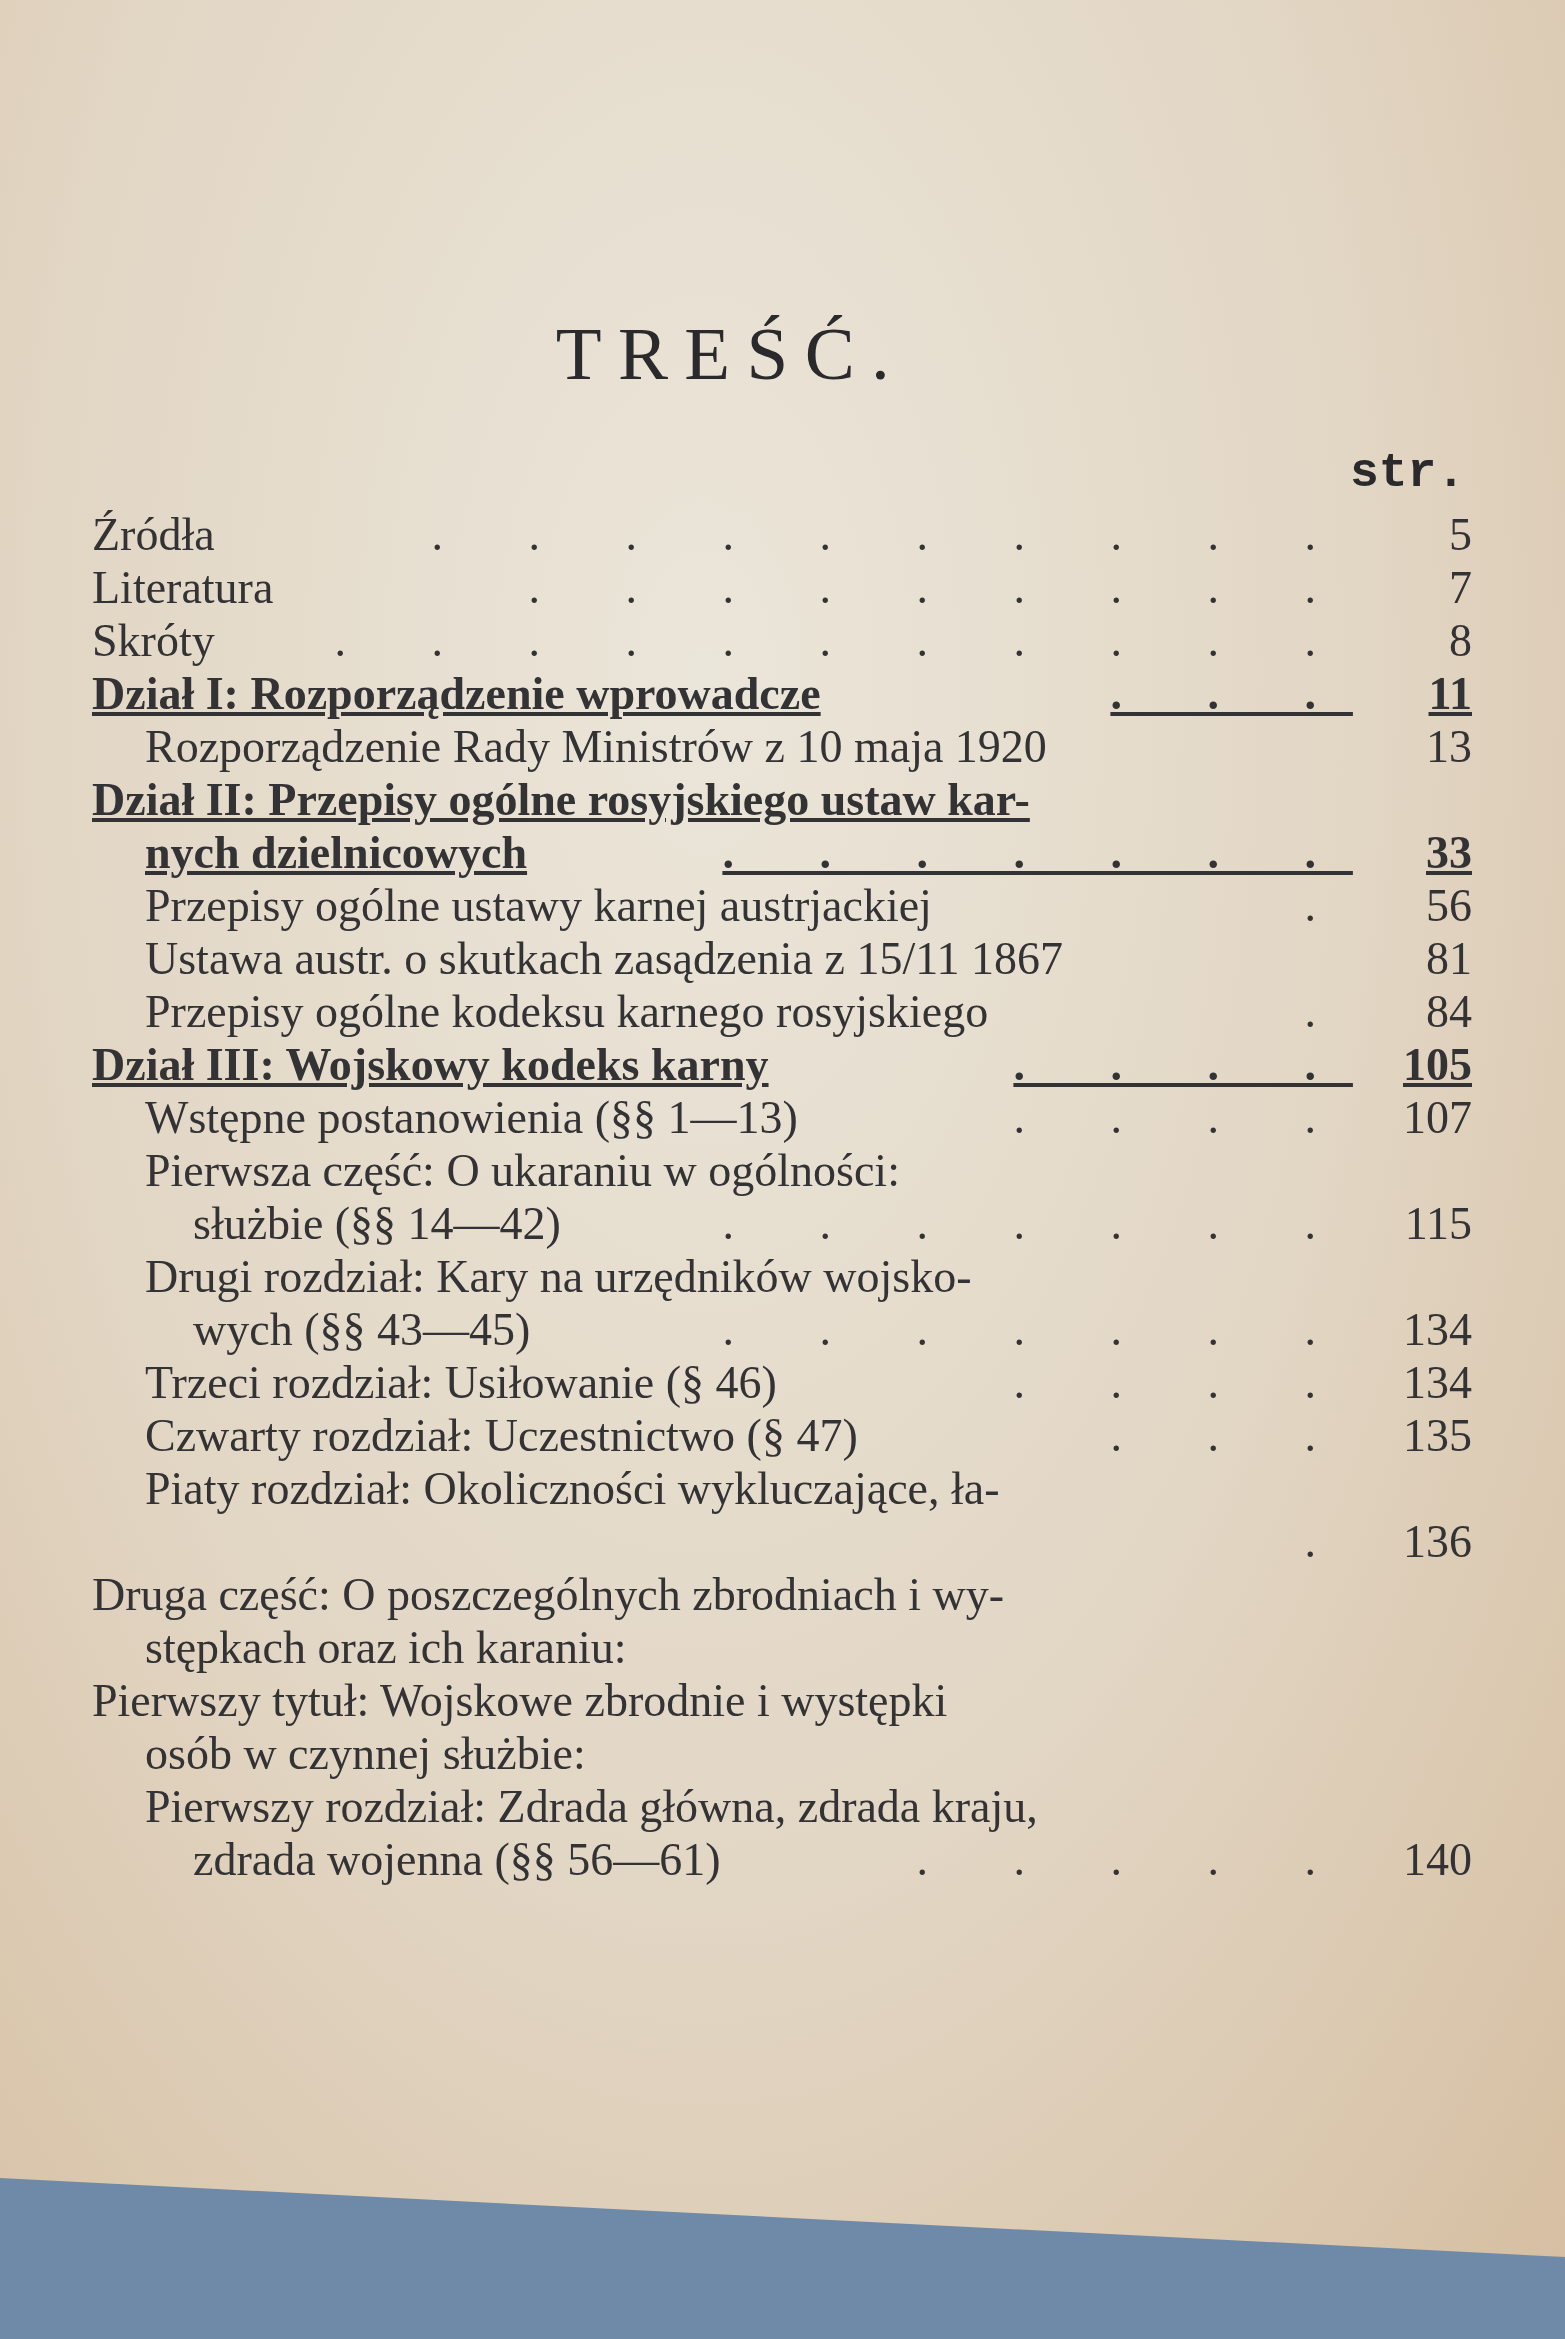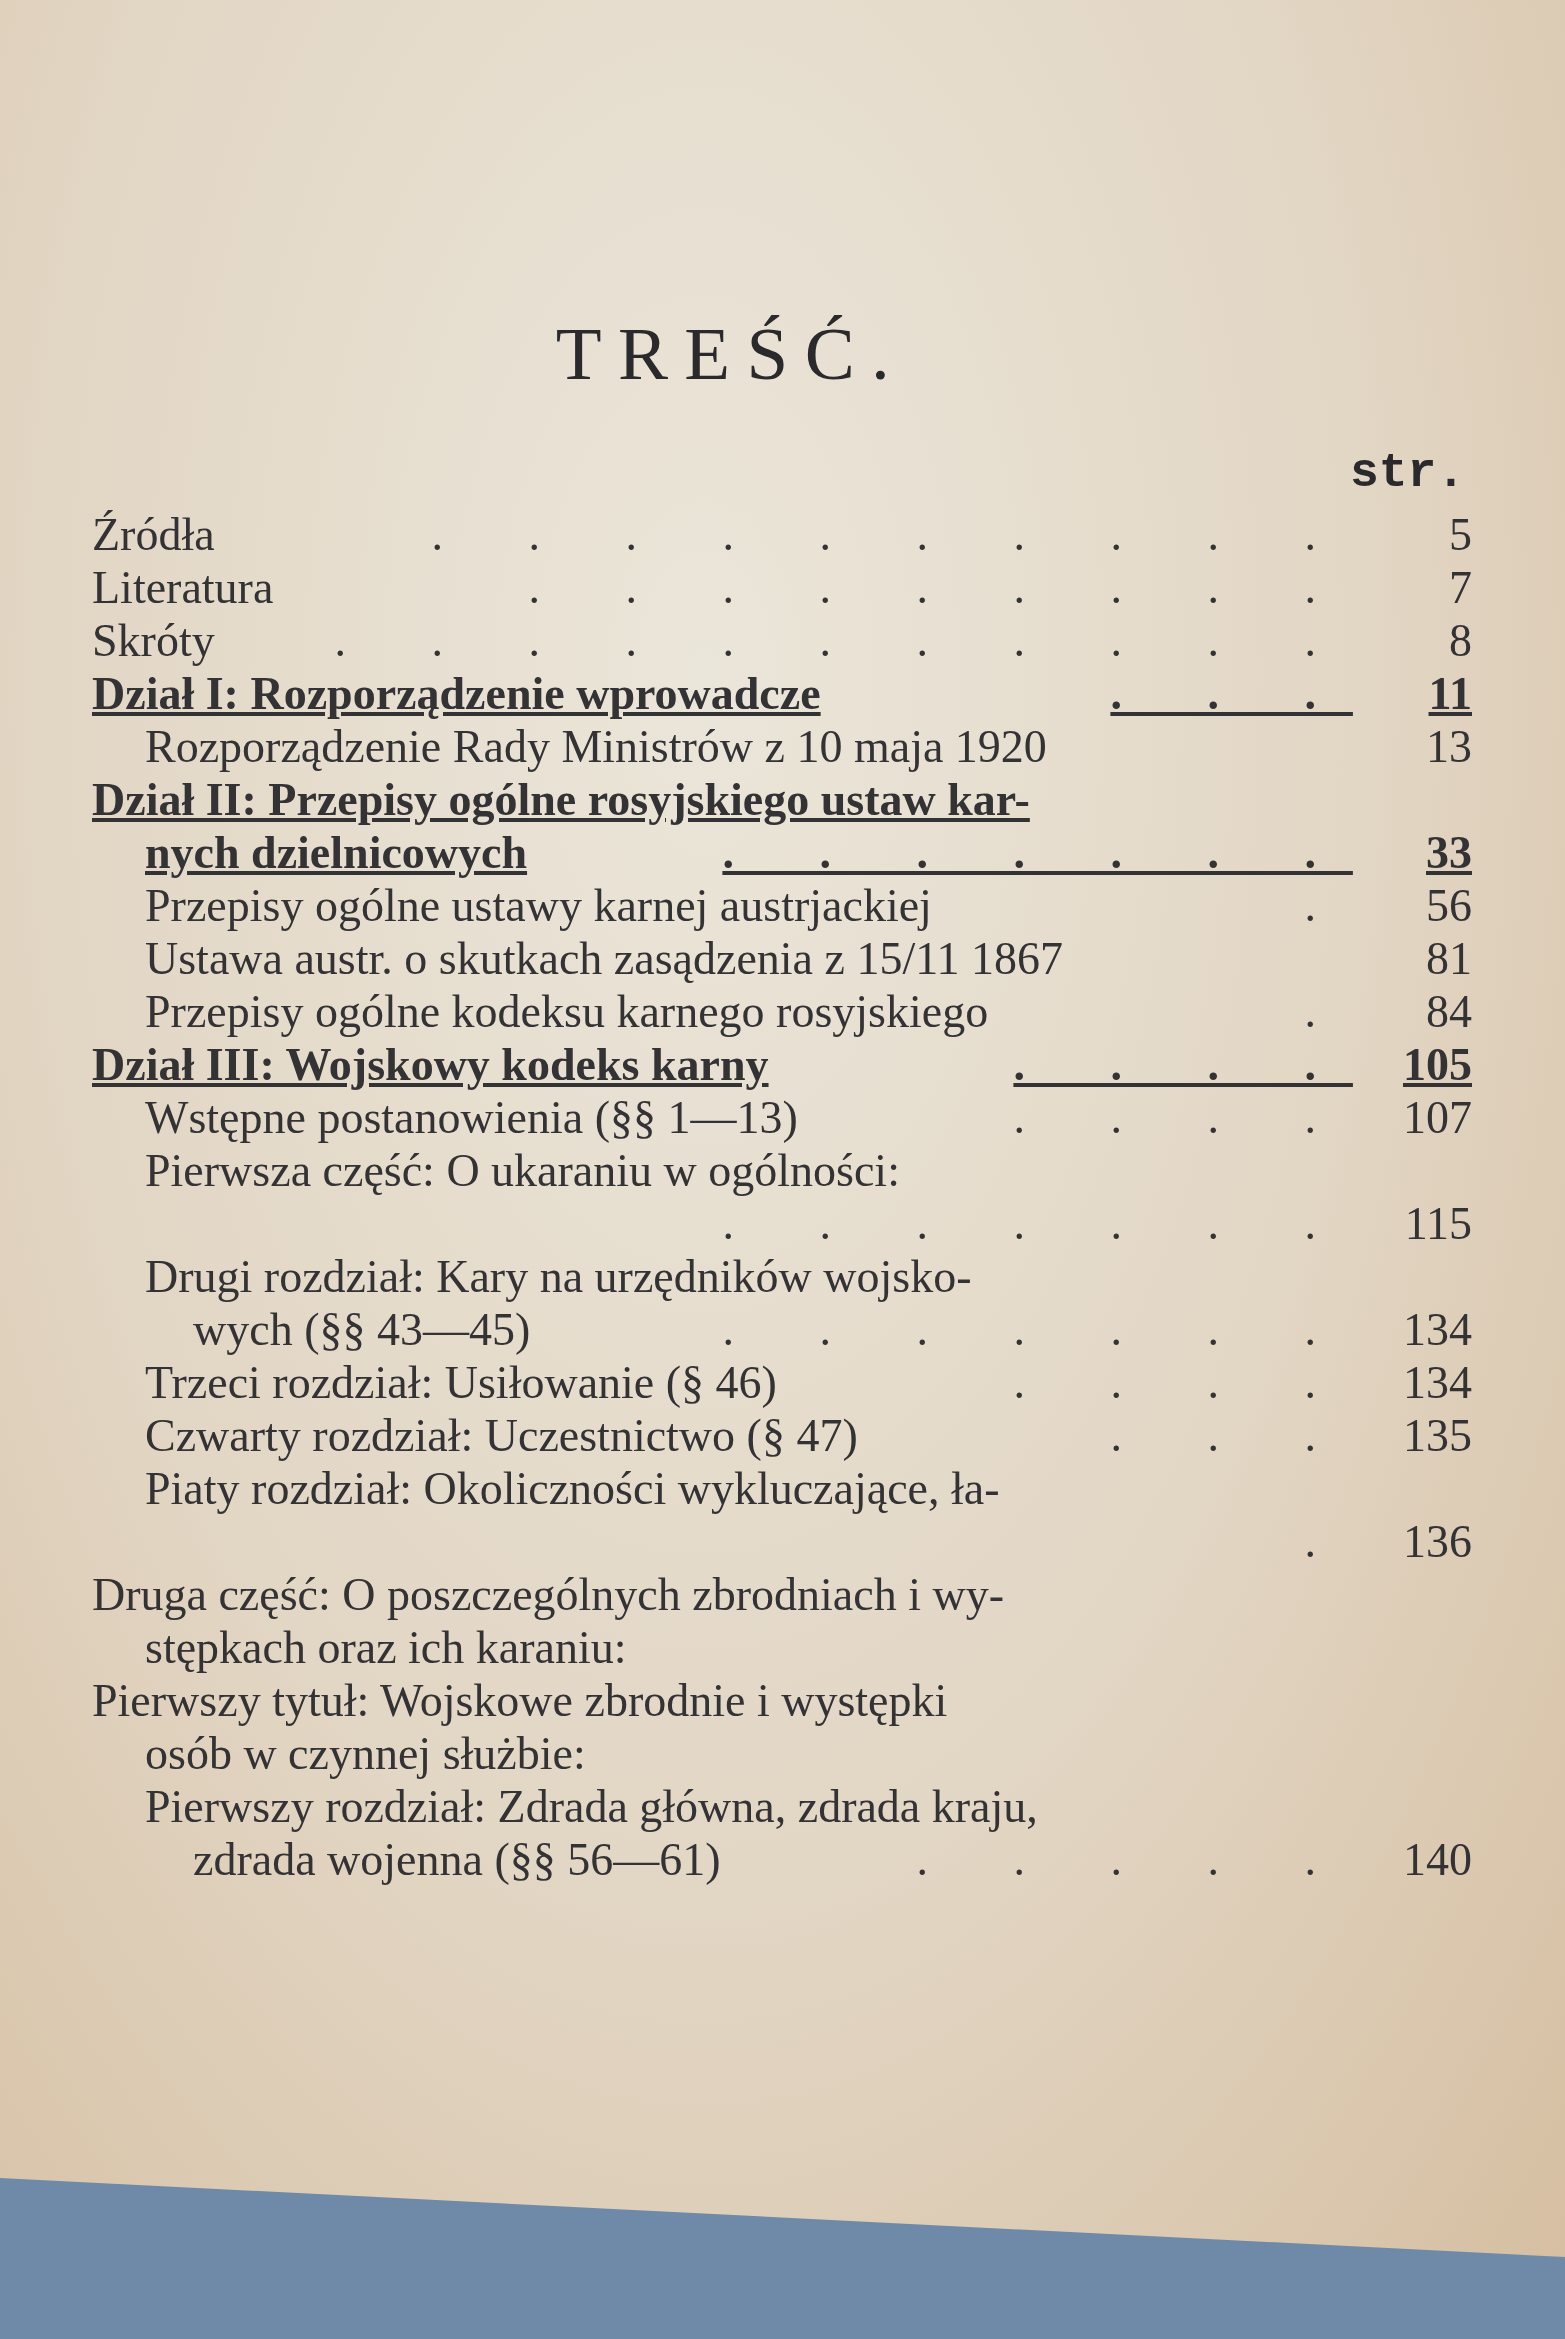--- a/index.html
+++ b/index.html
@@ -107,20 +107,21 @@
         <span class="text">Wstępne postanowienia (§§ 1—13)</span>
         <span class="dots">. . . .</span>
         <span class="page-no">107</span>
       </div>
       <div class="row i1">
         <span class="text">Pierwsza część: O ukaraniu w ogólności:</span>
         <span class="dots"></span>
         <span class="page-no"></span>
       </div>
       <div class="row i2">
+        <span class="text">służbie (§§ 14—42)</span>
         <span class="dots">. . . . . . .</span>
         <span class="page-no">115</span>
       </div>
       <div class="row i1">
         <span class="text">Drugi rozdział: Kary na urzędników wojsko-</span>
         <span class="dots"></span>
         <span class="page-no"></span>
       </div>
       <div class="row i2">
         <span class="text">wych (§§ 43—45)</span>

